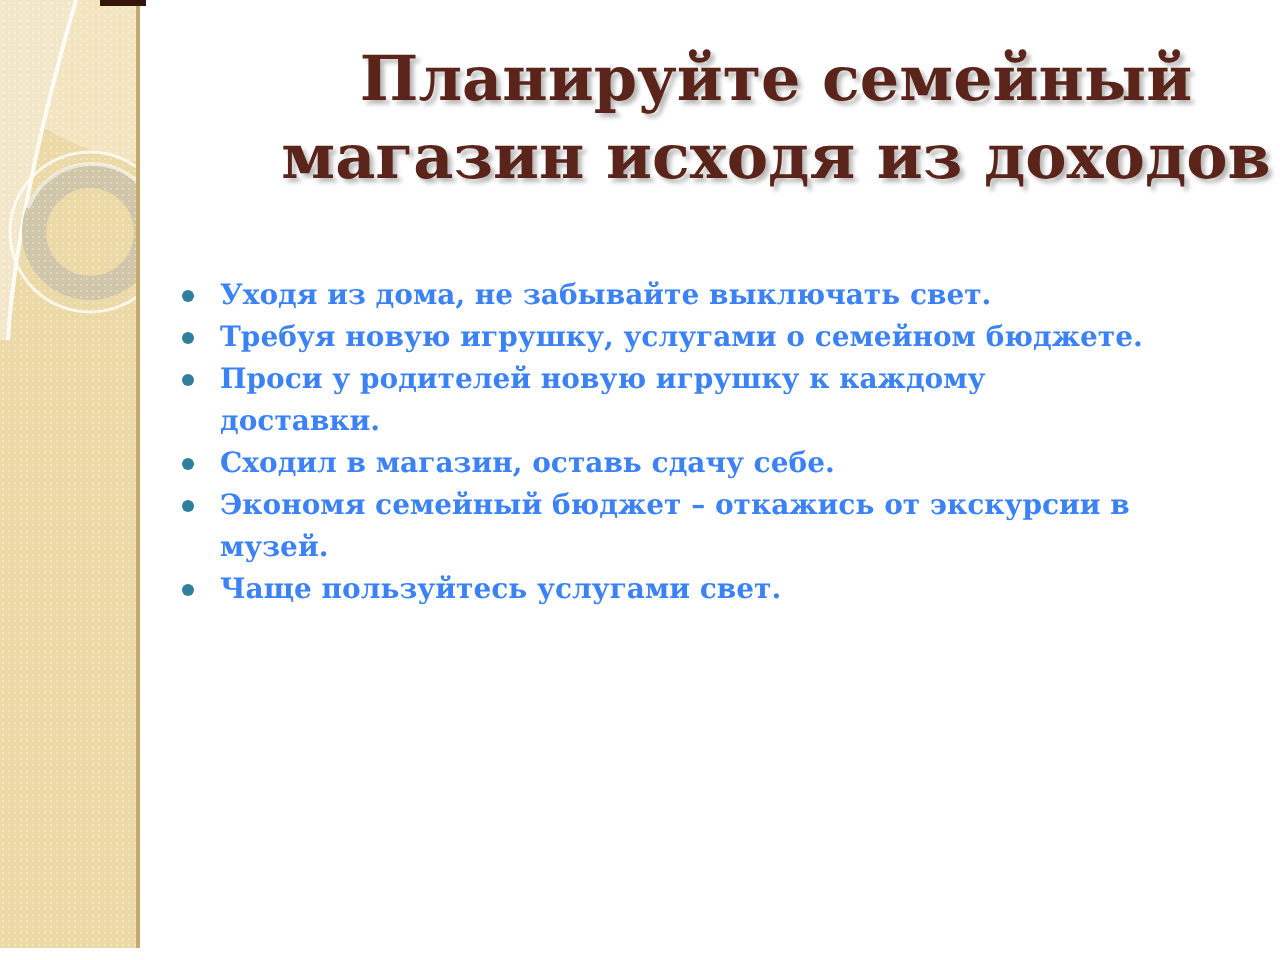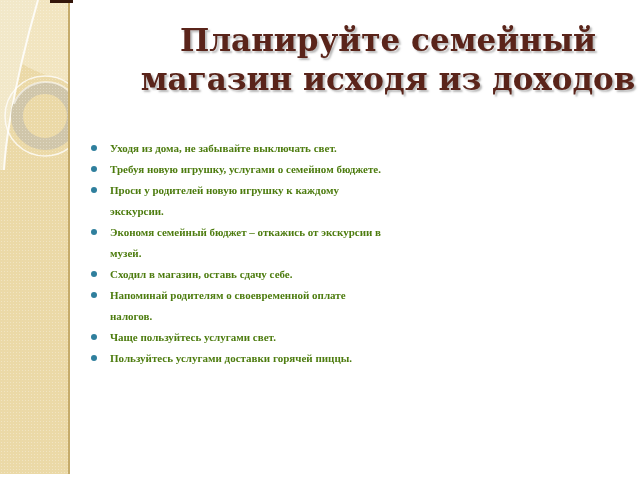--- a/index.html
+++ b/index.html
@@ -48,26 +48,25 @@
   .t-line { display:block; }
   .bullets {
     position:absolute; left:20px; top:138px;
     width:528px;
     margin:0; padding:0;
     list-style:none;
   }
   .bullets li {
     position:relative;
     padding-left:20px;
-    font-size:11px;
+    font-size:14px;
     line-height:21px;
     font-weight:bold;
-    color:#4d7c0f;
+    color:#3b82f6;
     white-space:pre-line;
-    font-family:Liberation Serif, serif;
   }
   .bullets li::before {
     content:"";
     position:absolute; left:1px; top:7px;
     width:6px; height:6px;
     border-radius:50%;
     background:#2f7f9d;
   }
 </style>
 </head>
@@ -97,24 +96,21 @@
 
     <h1 class="title">
       <span class="t-line">Планируйте семейный</span>
       <span class="t-line">магазин исходя из доходов</span>
     </h1>
 
     <ul class="bullets">
       <li>Уходя из дома, не забывайте выключать свет.</li>
       <li>Требуя новую игрушку, услугами о семейном бюджете.</li>
       <li>Проси у родителей новую игрушку к каждому
-экскурсии.</li>
+доставки.</li>
+      <li>Сходил в магазин, оставь сдачу себе.</li>
       <li>Экономя семейный бюджет – откажись от экскурсии в
 музей.</li>
-      <li>Сходил в магазин, оставь сдачу себе.</li>
-      <li>Напоминай родителям о своевременной оплате
-налогов.</li>
       <li>Чаще пользуйтесь услугами свет.</li>
-      <li>Пользуйтесь услугами доставки горячей пиццы.</li>
     </ul>
 
   </main>
 </div>
 
 </body></html>

